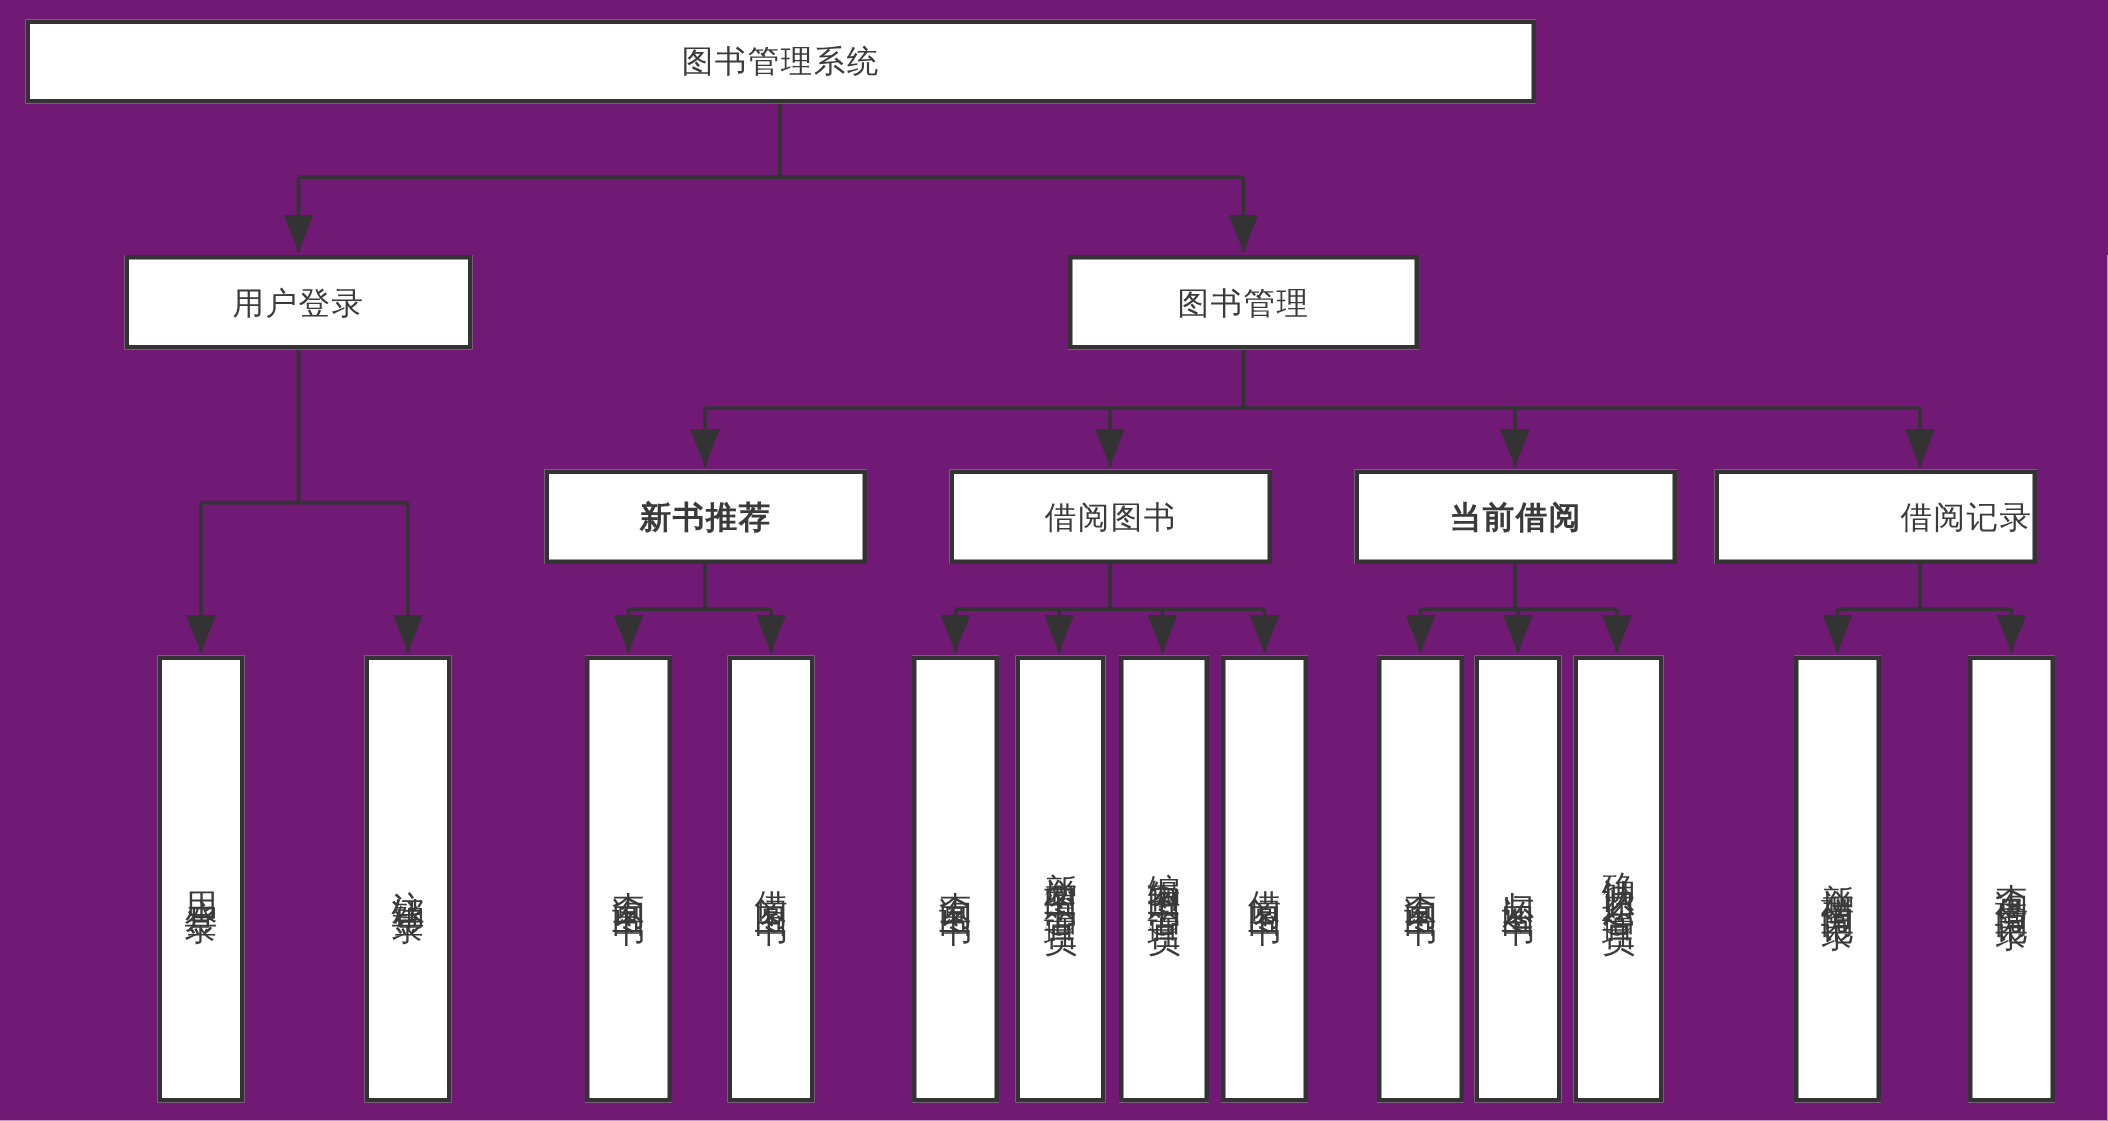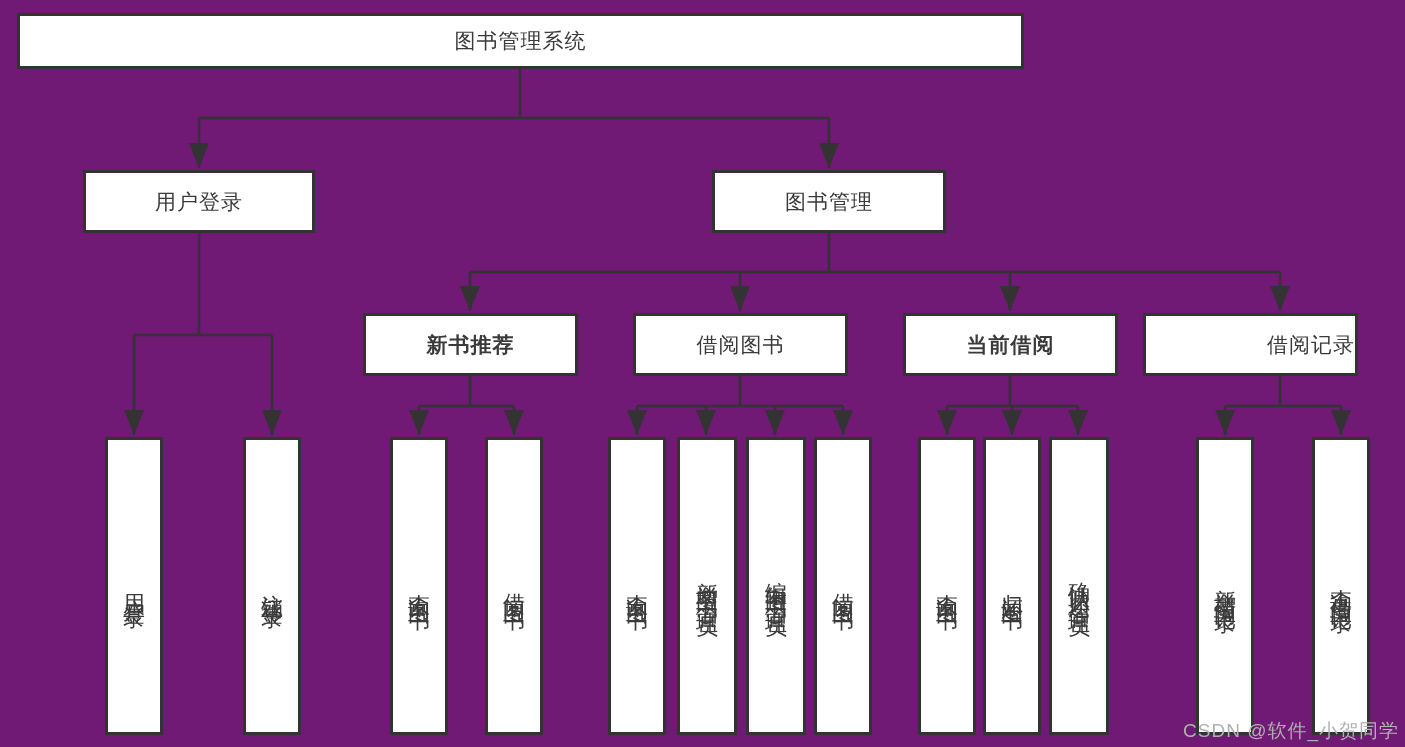--- a/index.html
+++ b/index.html
@@ -169,15 +169,14 @@
     <span class="vtext">确认归还（管理员）</span>
   </div>
 
   <div class="vbox" style="left:1196px;">
     <span class="vtext">新增借阅记录</span>
   </div>
   <div class="vbox" style="left:1312px;">
     <span class="vtext">查询借阅记录</span>
   </div>
 
-  <div class="watermark">CSDN @软件_小贺同学</div>
 
 </div>
 
 </body></html>

